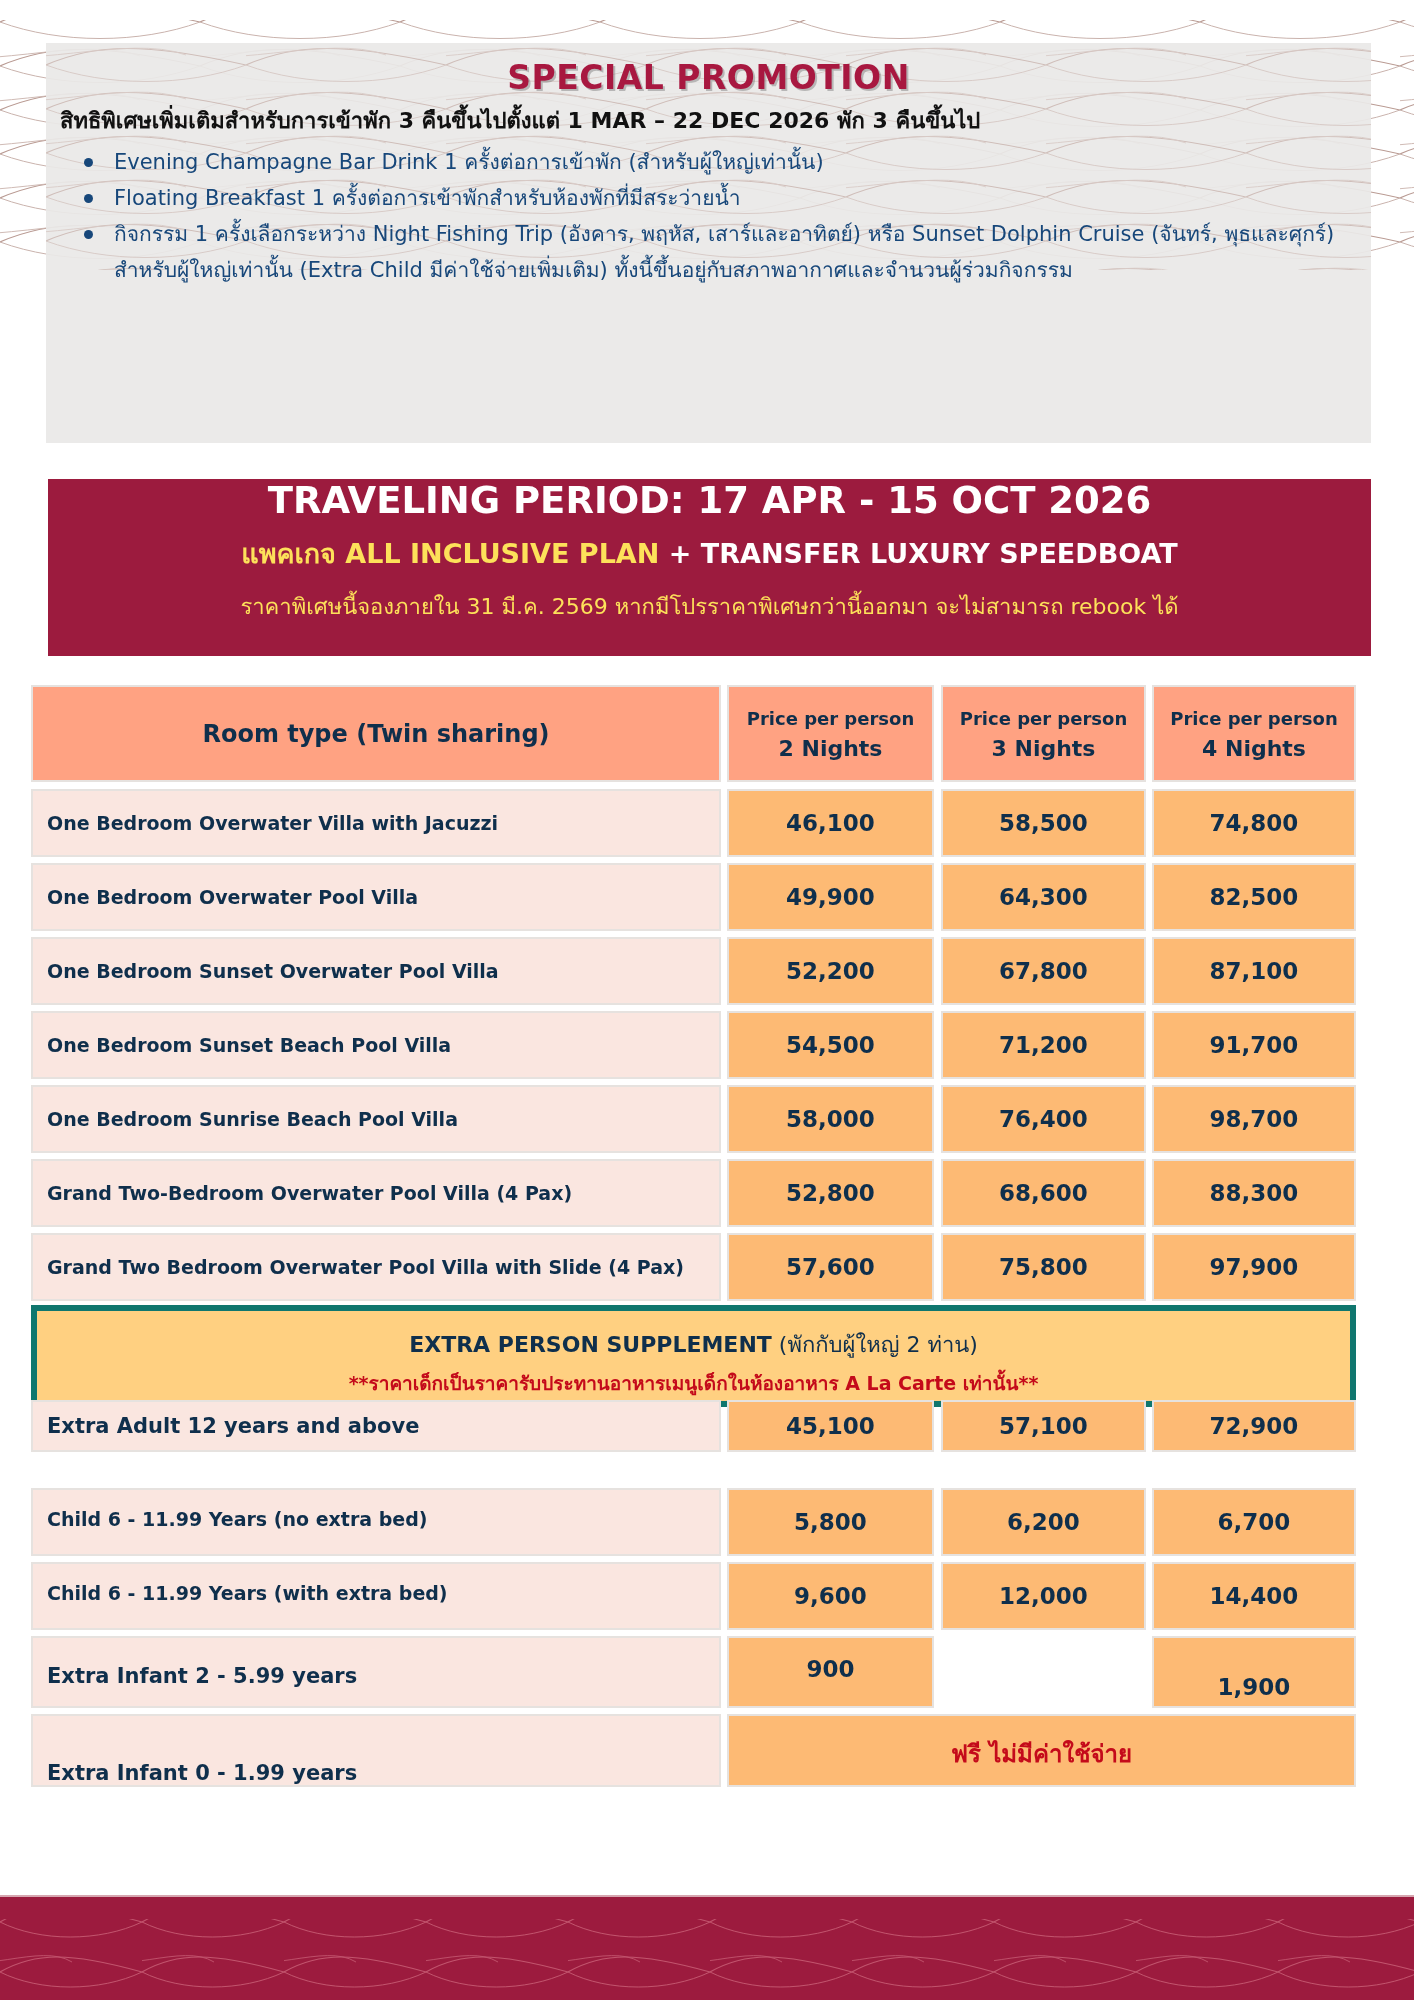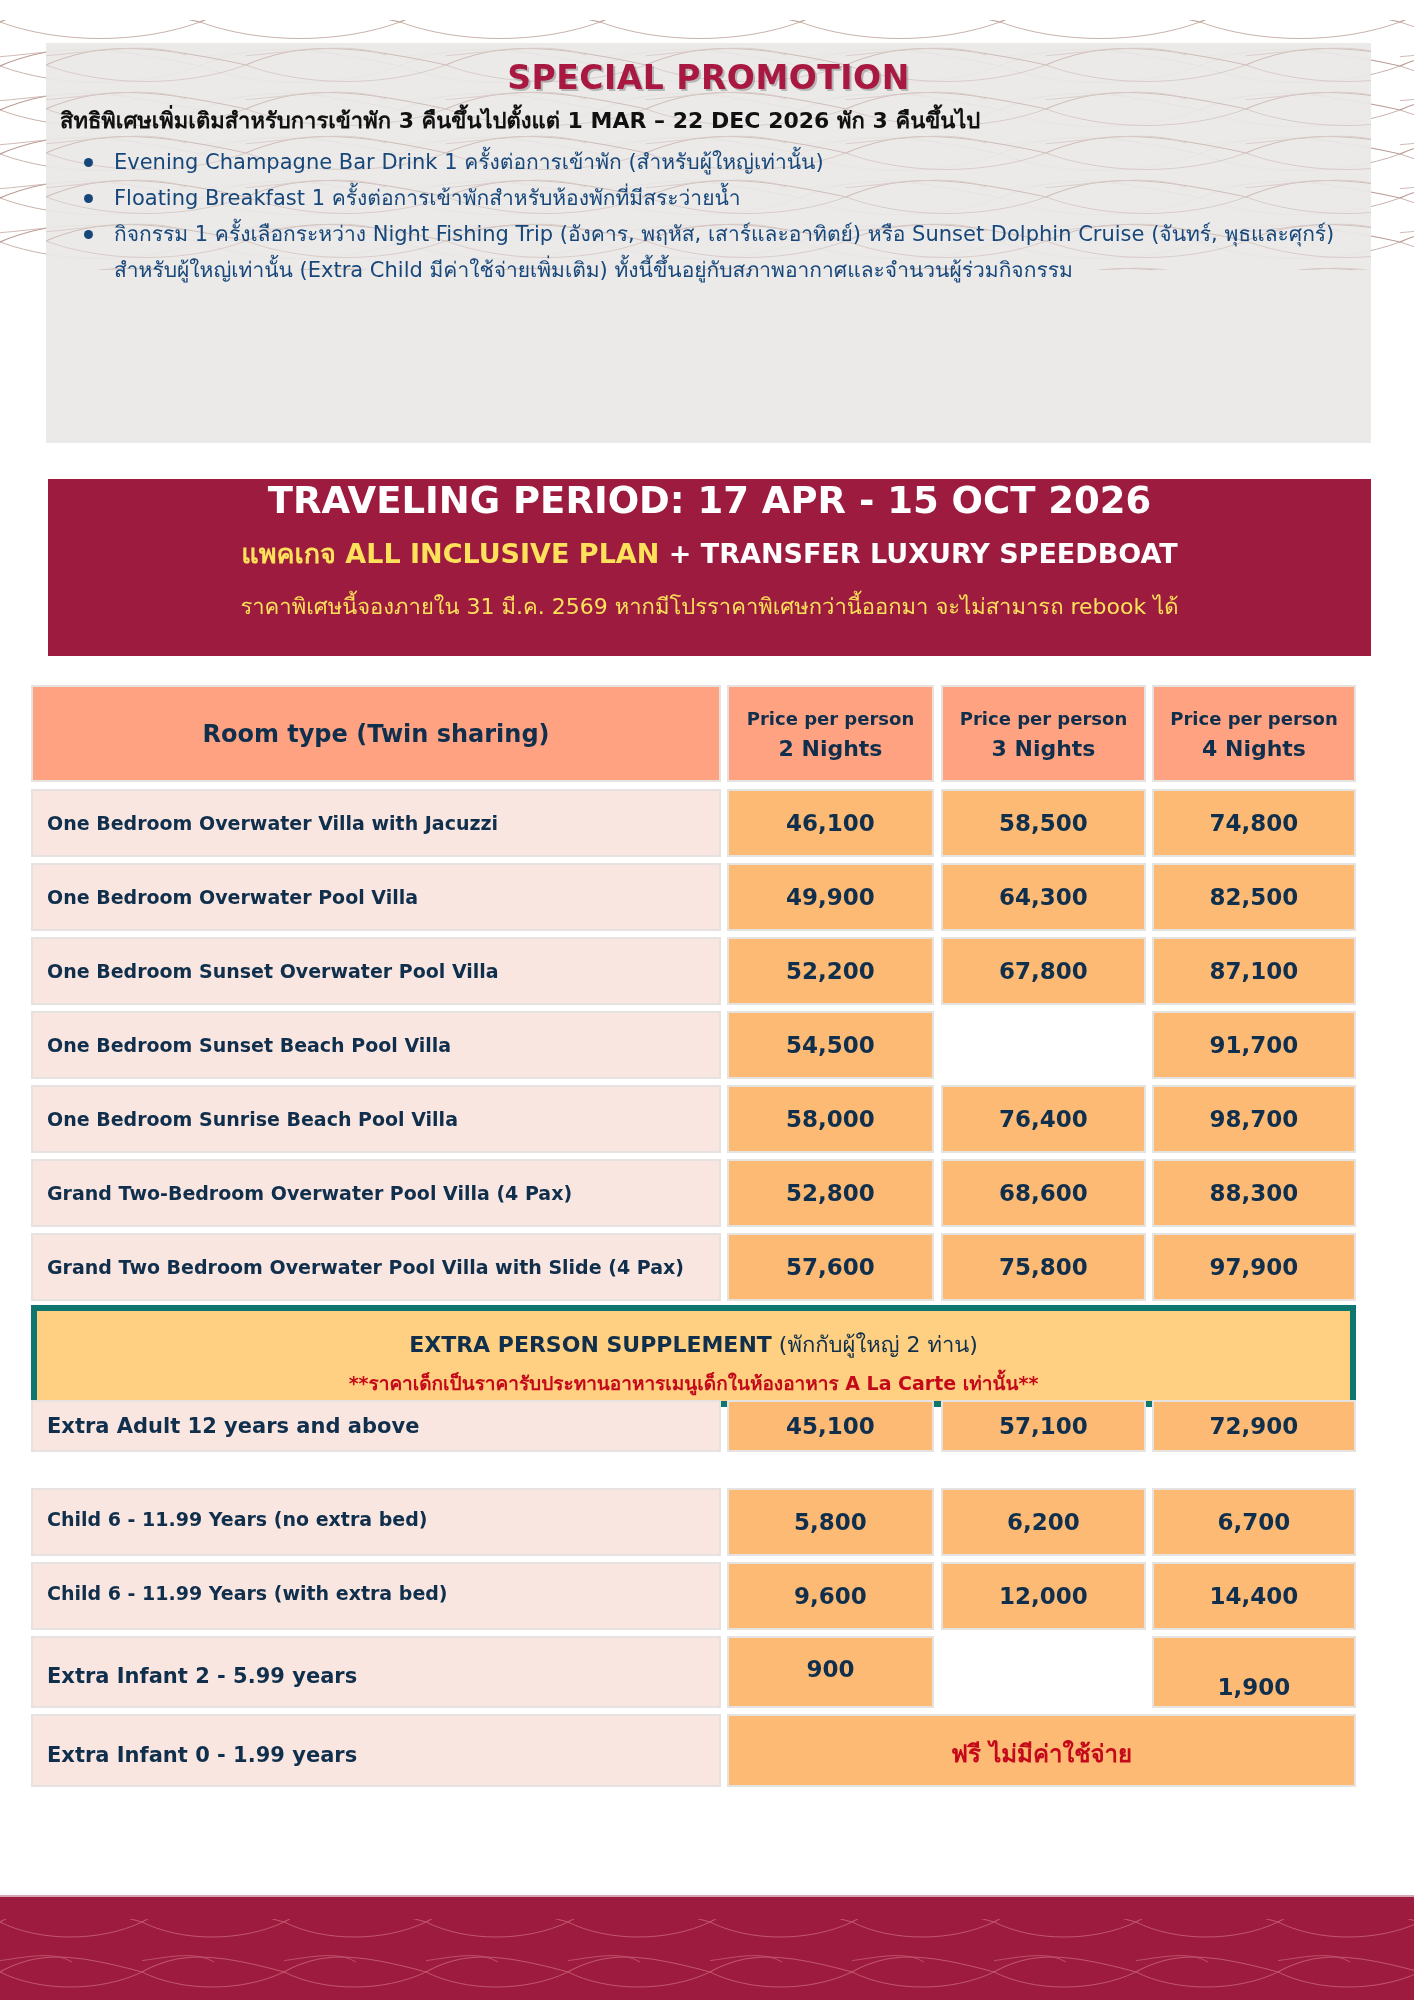--- a/index.html
+++ b/index.html
@@ -169,20 +169,23 @@
         <span class="price">87,100</span>
       </div>
   </div>
   <div class="row data" style="top:326px;height:68px;">
     <div class="cell c1">
         <span class="room-name">One Bedroom Sunset Beach Pool Villa</span>
       </div>
     <div class="cell c2">
         <span class="price">54,500</span>
       </div>
+    <div class="cell c3">
+        <span class="price">71,200</span>
+      </div>
     <div class="cell c4">
         <span class="price">91,700</span>
       </div>
   </div>
   <div class="row data" style="top:400px;height:68px;">
     <div class="cell c1">
         <span class="room-name">One Bedroom Sunrise Beach Pool Villa</span>
       </div>
     <div class="cell c2">
         <span class="price">58,000</span>
@@ -275,21 +278,21 @@
         <span class="room-name" style="font-size:21px;">Extra Infant  2 - 5.99 years</span>
       </div>
     <div class="cell c2" style="align-items:flex-start;padding-top:18px;">
         <span class="price">900</span>
       </div>
     <div class="cell c4" style="align-items:flex-start;padding-top:36px;">
         <span class="price">1,900</span>
       </div>
   </div>
   <div class="row data" style="top:1029px;height:73px;">
-    <div class="cell c1" style="align-items:flex-end;padding-bottom:18px;">
+    <div class="cell c1" style="align-items:flex-end;padding-bottom:0;">
         <span class="room-name" style="font-size:21px;">Extra Infant 0 - 1.99  years</span>
       </div>
     <div class="cell c234" style="align-items:flex-start;padding-top:18px;">
         <span class="free">ฟรี ไม่มีค่าใช้จ่าย</span>
       </div>
   </div>
 </div>
 
 <div class="footer">
   <svg width="1414" height="105" viewBox="0 0 1414 105">

